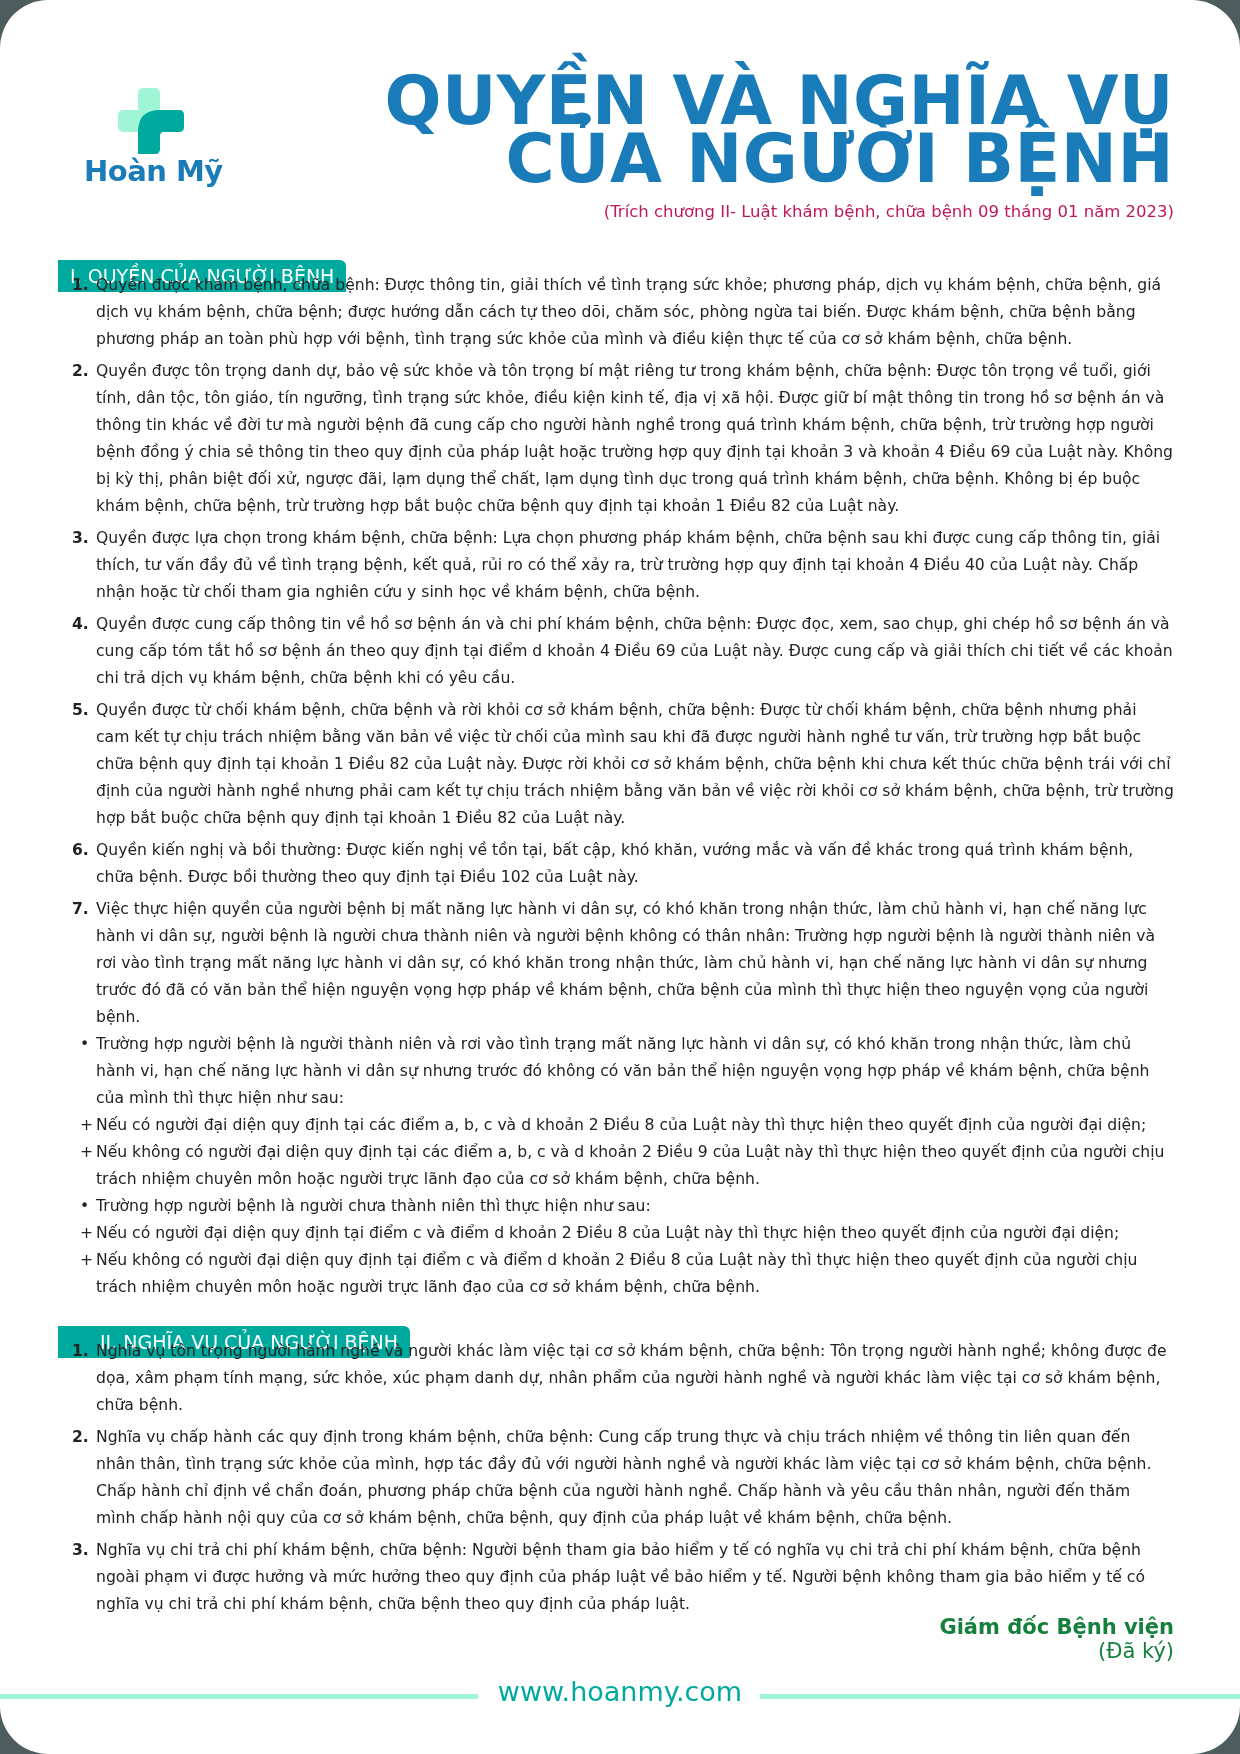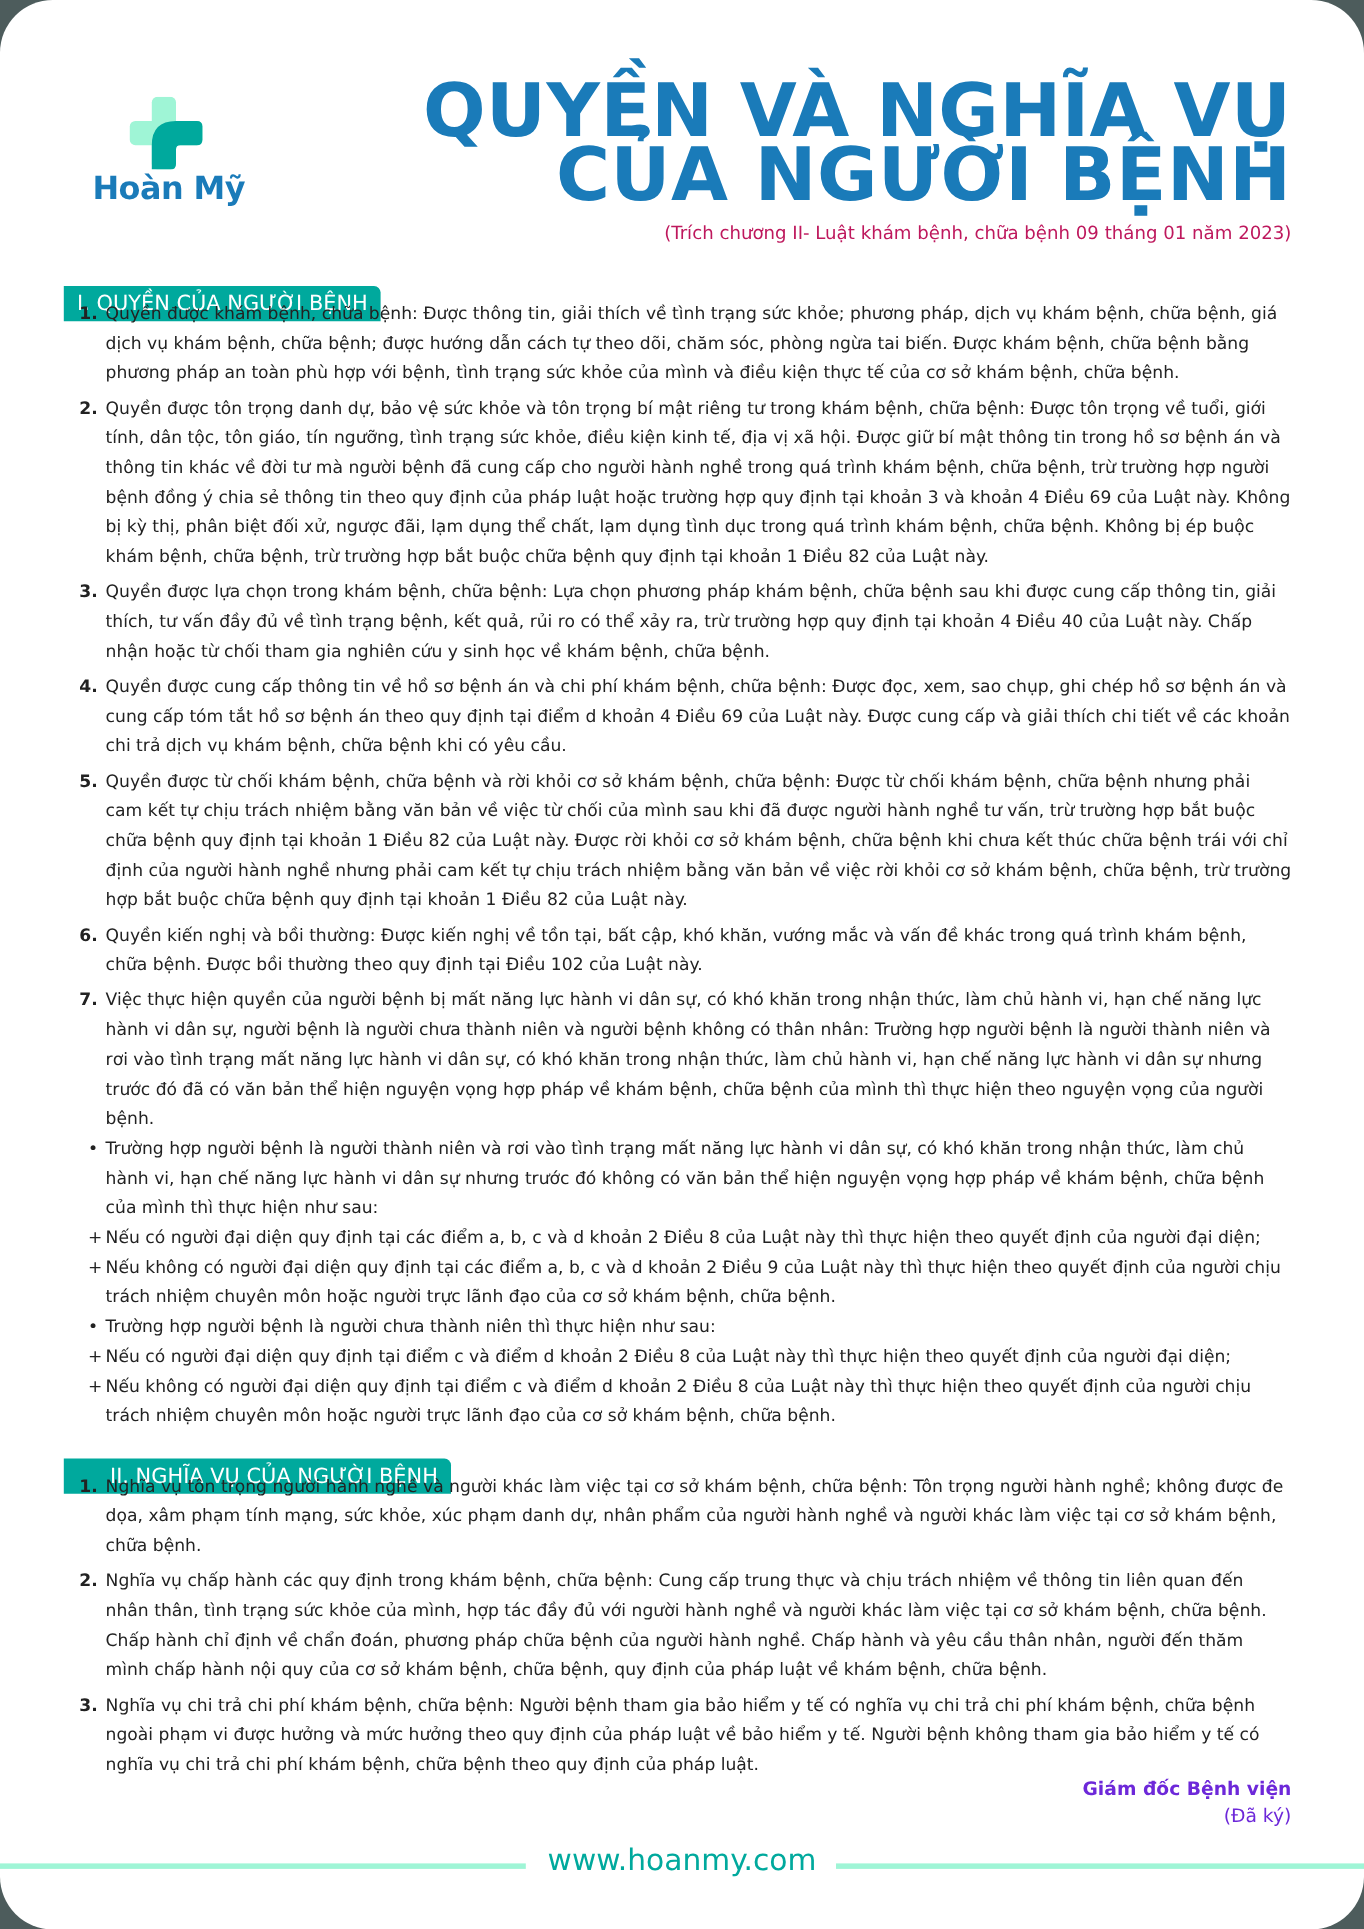--- a/index.html
+++ b/index.html
@@ -52,21 +52,21 @@
   }
   .item { position: relative; padding-left: 24px; margin-bottom: 5px; text-align: left; }
   .item .num { position: absolute; left: 0; top: 0; font-weight: bold; }
   .item b { font-weight: normal; }
   .sub { position: relative; padding-left: 24px; }
   .sub .mark { position: absolute; left: 8px; top: 0; }
   .sub.plus .mark { left: 8px; }
   .sub.plus { padding-left: 24px; }
   .sign {
     position: absolute; right: 66px; top: 1615px; text-align: right;
-    font-family: "DejaVu Sans", sans-serif; font-size: 17px; line-height: 24px; color: #6d28d9;
+    font-family: "DejaVu Sans", sans-serif; font-size: 21px; line-height: 24px; color: #15803d;
   }
   .sign .role { font-weight: bold; }
   
   .footer-line {
     position: absolute; top: 1694px; height: 5px; background: #9ff5d6;
   }
   .footer-url {
     position: absolute; top: 1676px; left: 0; width: 1240px; text-align: center;
     color: #00a99d; font-family: "DejaVu Sans", sans-serif; font-size: 27px;
   }

